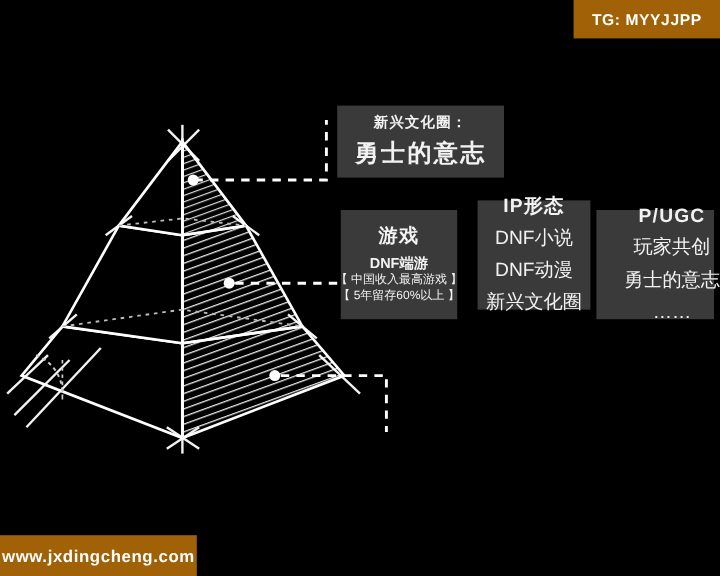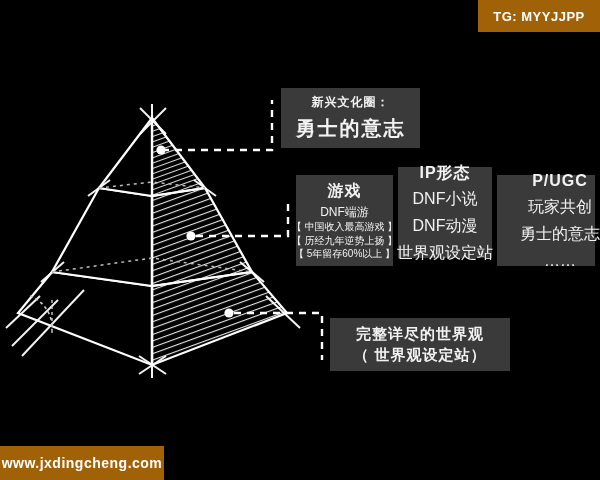--- a/index.html
+++ b/index.html
@@ -76,42 +76,42 @@
     letter-spacing: 2px;
     margin-top: 4px;
   }
   .box .hd {
     font-size: 16px;
     font-weight: bold;
     letter-spacing: 1px;
   }
   .box .sub {
     font-size: 12px;
-    font-weight: normal;
+    font-weight: bold;
     margin-top: 2px;
   }
   .box .li {
     font-size: 10px;
     margin-top: 0;
     white-space: nowrap;
   }
   .box .li2 {
     font-size: 16px;
     margin-top: 5px;
     white-space: nowrap;
   }
   .box .big2 {
     font-size: 15px;
     font-weight: bold;
     letter-spacing: 1px;
     white-space: nowrap;
   }
 
   #box-top     { left: 281px; top: 88px;  width: 139px; height: 60px; }
-  #box-game    { left: 296px; top: 175px; width: 97px;  height: 91px; }
+  #box-game    { left: 284px; top: 175px; width: 97px;  height: 91px; }
   #box-ip      { left: 398px; top: 167px; width: 94px;  height: 91px; }
   #box-ugc     { left: 497px; top: 175px; width: 98px;  height: 91px; padding-left: 28px; }
   #box-bottom  { left: 330px; top: 318px; width: 180px; height: 53px; }
 </style>
 </head>
 <body>
 
 <div id="stage">
 
   <svg id="diagram" viewBox="0 0 600 480">
@@ -192,39 +192,34 @@
 
   <div class="box" id="box-top">
     <div class="ttl-sm">新兴文化圈：</div>
     <div class="ttl-lg">勇士的意志</div>
   </div>
 
   <div class="box" id="box-game">
     <div class="hd">游戏</div>
     <div class="sub">DNF端游</div>
     <div class="li">【 中国收入最高游戏 】</div>
-    <div class="li">【 历经九年逆势上扬 】</div>
     <div class="li">【 5年留存60%以上 】</div>
   </div>
 
   <div class="box" id="box-ip">
     <div class="hd">IP形态</div>
     <div class="li2">DNF小说</div>
     <div class="li2">DNF动漫</div>
-    <div class="li2">世界观设定站</div>
+    <div class="li2">新兴文化圈</div>
   </div>
 
   <div class="box" id="box-ugc">
     <div class="hd">P/UGC</div>
     <div class="li2">玩家共创</div>
     <div class="li2">勇士的意志</div>
     <div class="li2">……</div>
   </div>
 
-  <div class="box" id="box-bottom">
-    <div class="big2">完整详尽的世界观</div>
-    <div class="big2">（ 世界观设定站）</div>
-  </div>
 
   <div class="chip" id="tg-chip">TG: MYYJJPP</div>
   <div class="chip" id="site-chip">www.jxdingcheng.com</div>
 
 </div>
 
 </body></html>

